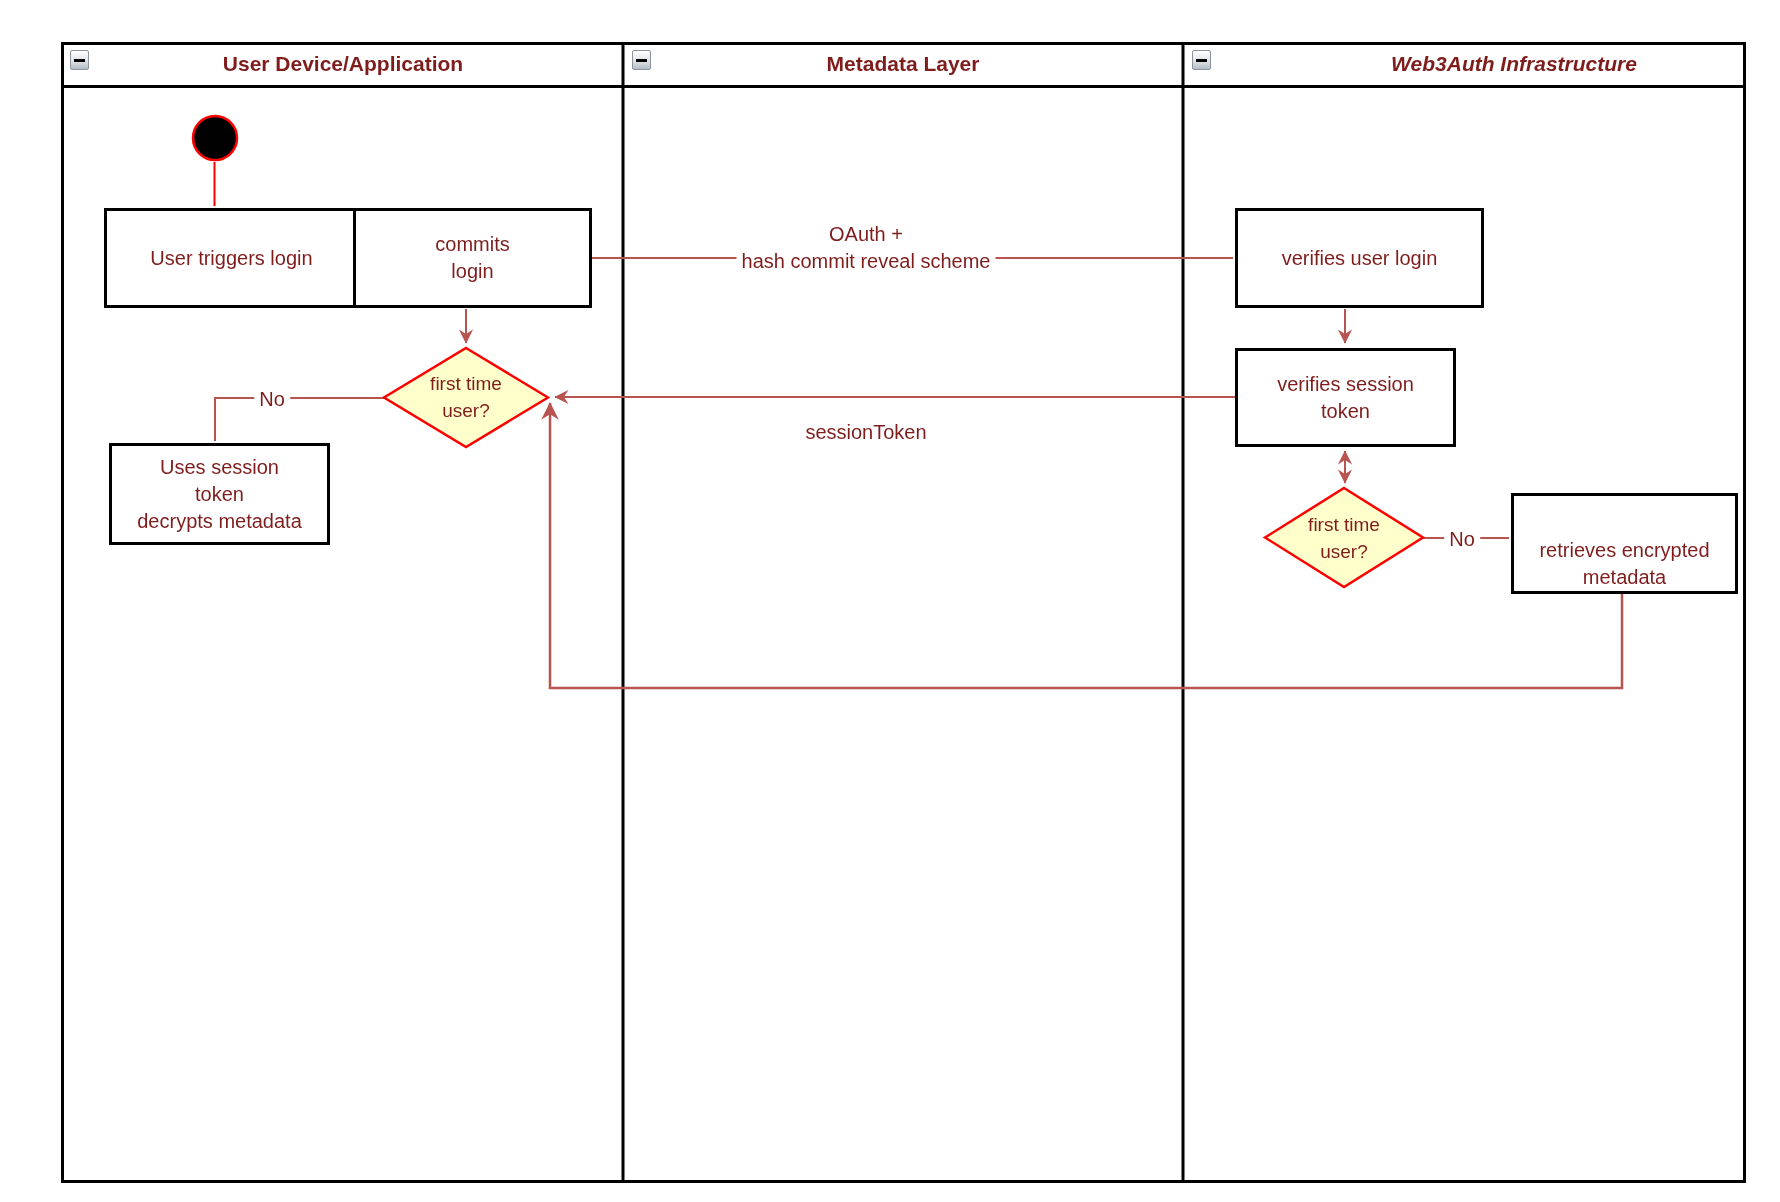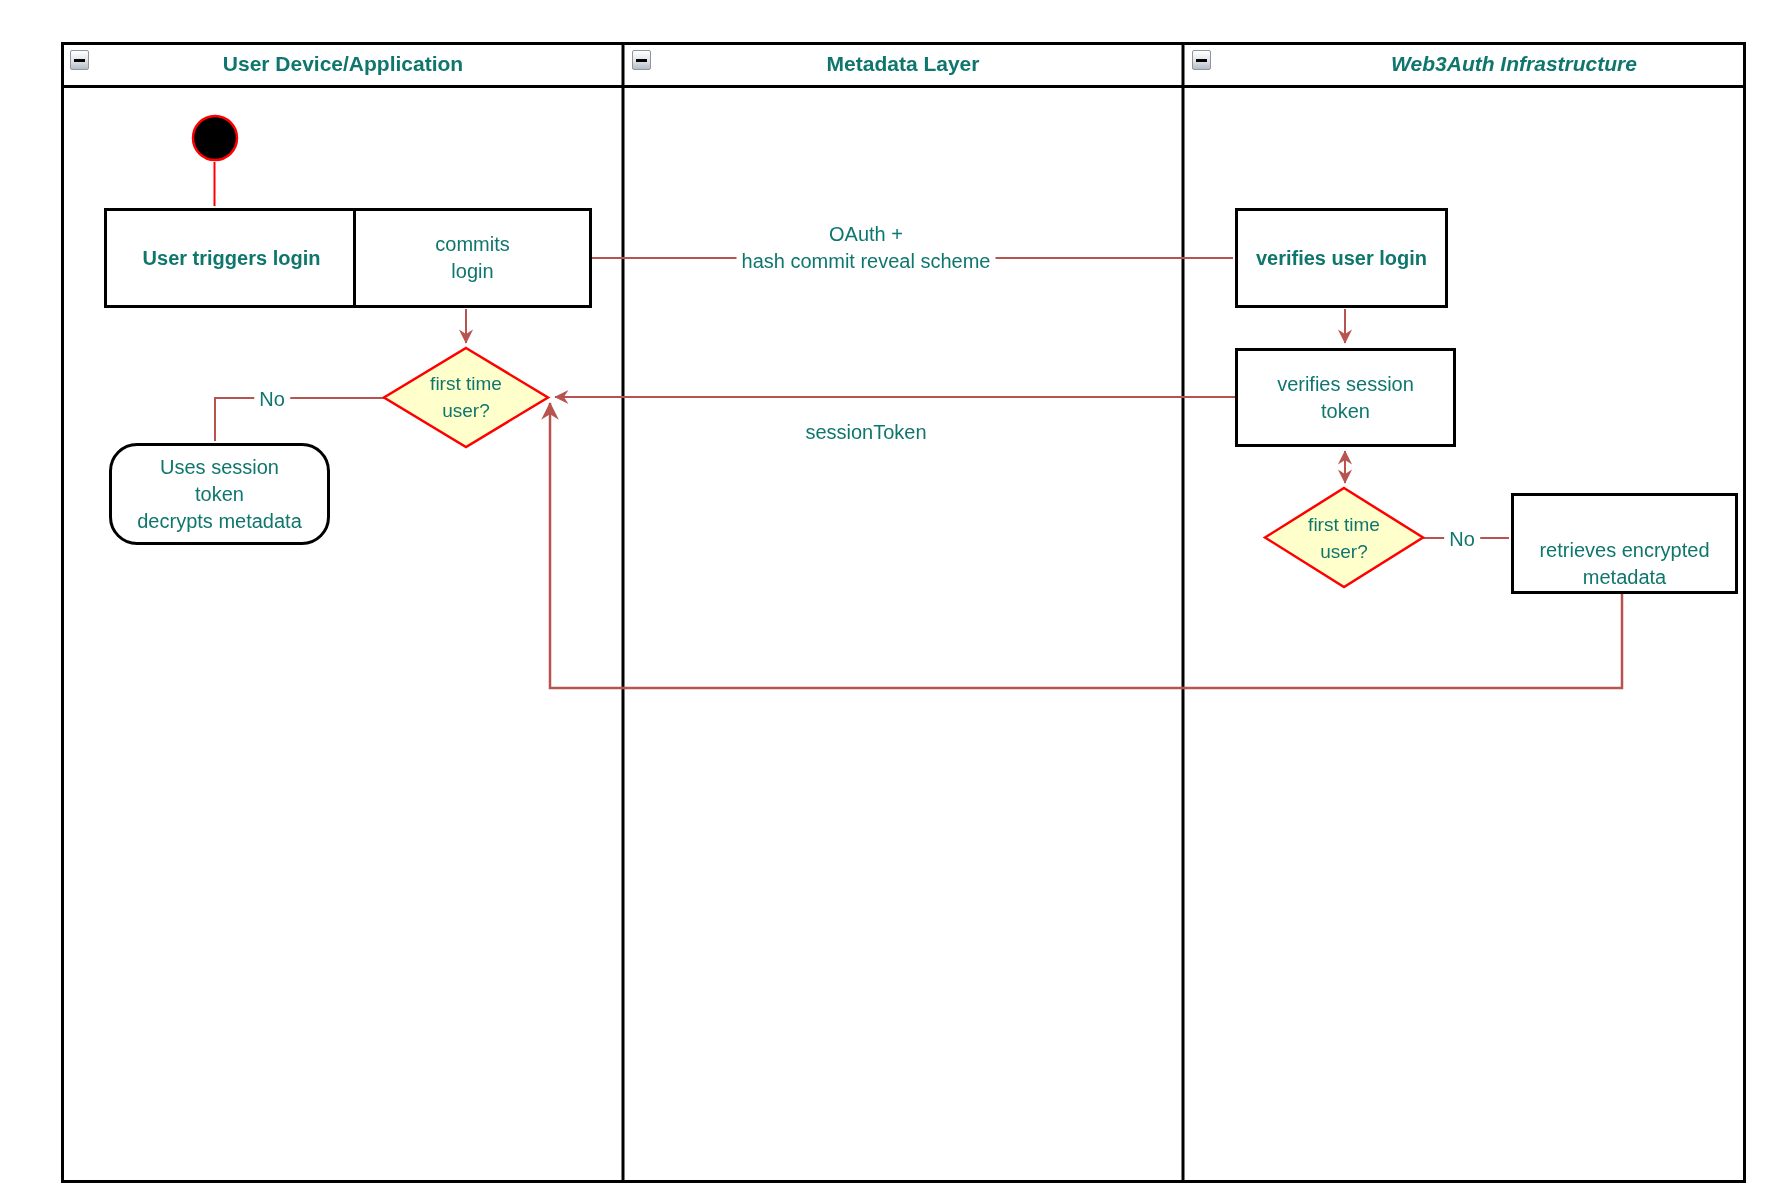--- a/index.html
+++ b/index.html
@@ -1,18 +1,18 @@
 <!DOCTYPE html>
 <html><head>
 <meta charset="utf-8">
 <style>
   html,body{margin:0;padding:0;background:#ffffff;}
   .stage{
     position:relative;width:1780px;height:1202px;background:#ffffff;overflow:hidden;
-    font-family:"Liberation Sans","DejaVu Sans",sans-serif;color:#0f766e;
+    font-family:"Liberation Sans","DejaVu Sans",sans-serif;color:#7f1d1d;
   }
   .stage svg{position:absolute;left:0;top:0;}
   .lane-title{
     position:absolute;top:42px;height:44px;line-height:44px;text-align:center;
     font-size:21px;font-weight:bold;transform:translateX(-50%);white-space:nowrap;
   }
   .collapse-btn{
     position:absolute;width:19px;height:20px;box-sizing:border-box;
     border:1px solid #8f959c;border-radius:2px;
     background:linear-gradient(180deg,#ffffff 0%,#dfe3e8 55%,#b4bcc6 100%);
@@ -73,36 +73,36 @@
 
   <div class="collapse-btn" style="left:70px;top:50px;"></div>
   <div class="lane-title" style="left:343px;">User Device/Application</div>
 
   <div class="collapse-btn" style="left:632px;top:50px;"></div>
   <div class="lane-title" style="left:903px;">Metadata Layer</div>
 
   <div class="collapse-btn" style="left:1192px;top:50px;"></div>
   <div class="lane-title" style="left:1514px;font-style:italic;">Web3Auth Infrastructure</div>
 
-  <div class="node" style="left:104px;top:208px;width:255px;height:100px;font-weight:bold;">
+  <div class="node" style="left:104px;top:208px;width:255px;height:100px;">
     <span>User triggers login</span>
   </div>
 
   <div class="node" style="left:353px;top:208px;width:239px;height:100px;">
     <span>commits
 login</span>
   </div>
 
-  <div class="node" style="left:109px;top:443px;width:221px;height:102px;border-radius:28px;">
+  <div class="node" style="left:109px;top:443px;width:221px;height:102px;">
     <span>Uses session
 token
 decrypts metadata</span>
   </div>
 
-  <div class="node" style="left:1235px;top:208px;width:213px;height:100px;font-weight:bold;">
+  <div class="node" style="left:1235px;top:208px;width:249px;height:100px;">
     <span>verifies user login</span>
   </div>
 
   <div class="node" style="left:1235px;top:348px;width:221px;height:99px;">
     <span>verifies session
 token</span>
   </div>
 
   <div class="node" style="left:1511px;top:493px;width:227px;height:101px;align-items:flex-end;">
     <span>retrieves encrypted

